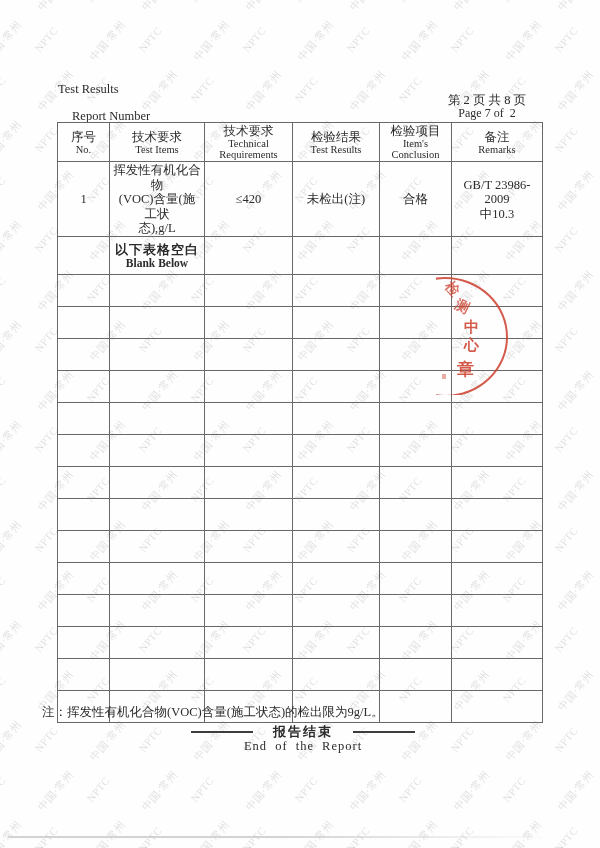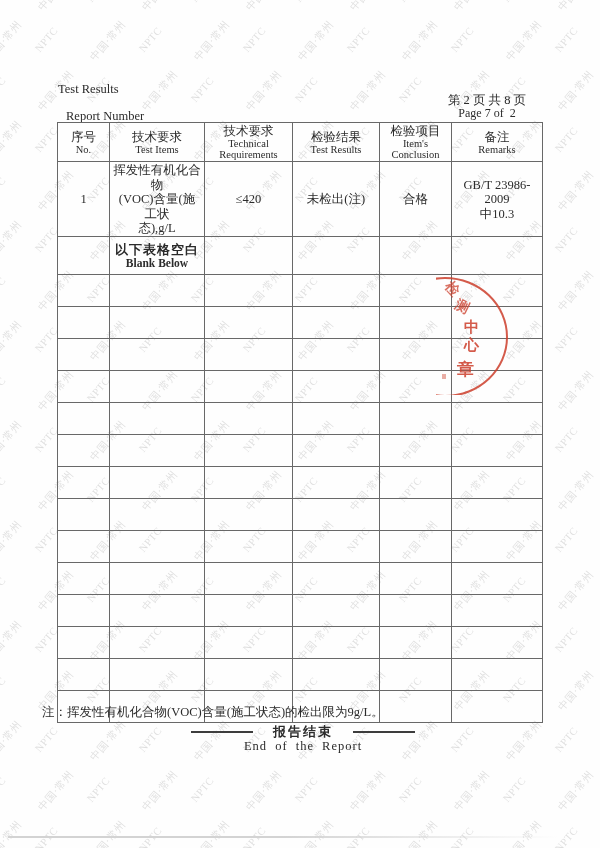--- a/index.html
+++ b/index.html
@@ -20,21 +20,21 @@
     white-space:nowrap;
     transform:rotate(-50deg);
     opacity:.38;
   }
   
   .content{position:absolute;inset:0;z-index:1;}
   .title-cn{position:absolute;left:57px;top:61px;font-size:17px;font-weight:bold;letter-spacing:1.5px;}
   .title-en{position:absolute;left:58px;top:82px;font-size:12.5px;}
   .report-line{position:absolute;left:57px;top:95px;font-size:12.5px;}
   .report-line .rep-val{font-family:"Liberation Mono","DejaVu Sans Mono",monospace;font-size:12px;}
-  .report-en{position:absolute;left:66px;top:109px;font-size:12.5px;}
+  .report-en{position:absolute;left:72px;top:109px;font-size:12.5px;}
   .page-info{position:absolute;left:437px;top:94px;width:100px;text-align:center;font-size:12.5px;line-height:13px;}
   .page-info .pi-en{white-space:pre;font-size:12px;}
 
   
   table.report{
     position:absolute;left:57px;top:122px;
     width:485px;border-collapse:collapse;table-layout:fixed;
     background:transparent;
   }
   table.report td{

